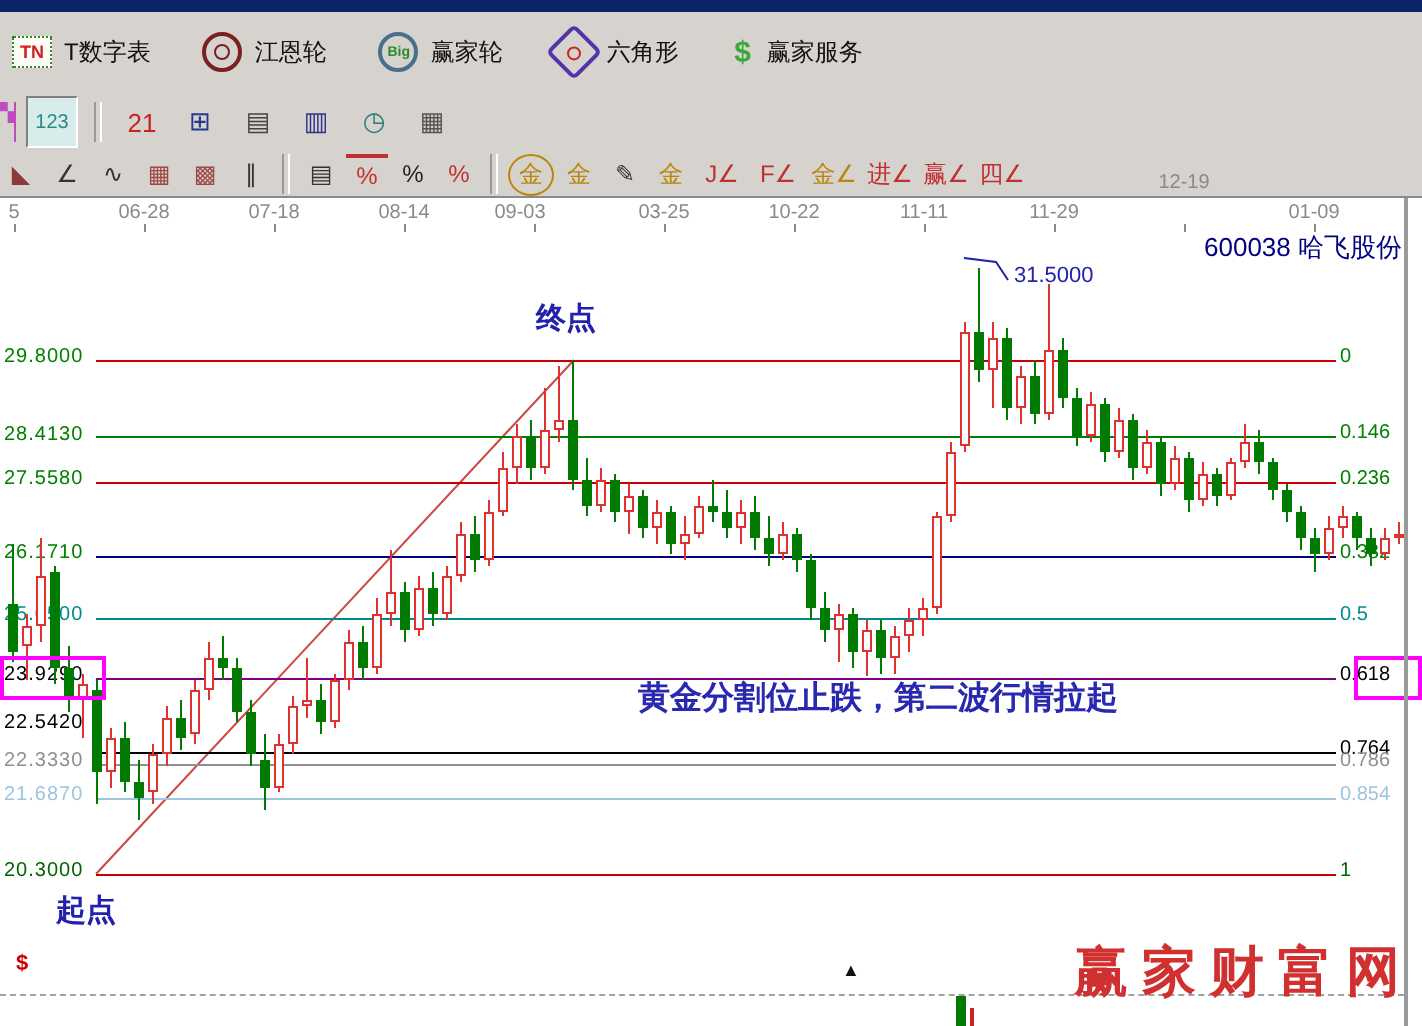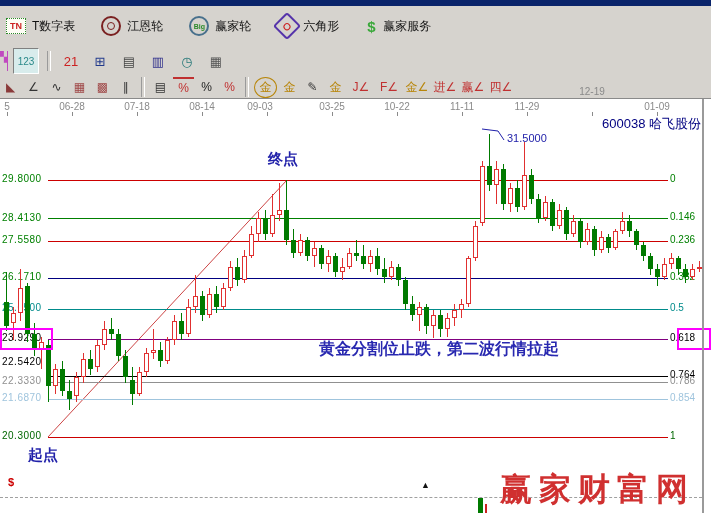--- a/index.html
+++ b/index.html
@@ -40,21 +40,21 @@
   .ratiolabel{position:absolute;left:670px;font-size:10px;z-index:3;white-space:nowrap;}
   .wick{position:absolute;width:1px;z-index:4;}
   .body{position:absolute;z-index:4;box-sizing:border-box;}
   .hibox{position:absolute;border:2px solid #ff00ff;z-index:6;background:transparent;}
   .anno{position:absolute;color:#2222aa;z-index:7;white-space:nowrap;}
   #symbol-label{position:absolute;top:115px;right:10px;font-size:13px;color:#000080;z-index:7;white-space:nowrap;}
   #end-label{left:268px;top:150px;font-size:15px;font-weight:bold;}
   #start-label{left:28px;top:446px;font-size:15px;font-weight:bold;}
   #high-label{left:507px;top:132px;font-size:11px;}
   #golden-note{left:319px;top:339px;font-size:16px;font-weight:600;color:#2828b0;}
-  #watermark{position:absolute;right:16px;top:468px;font-size:32px;font-weight:bold;color:#d03030;
+  #watermark{position:absolute;right:4px;top:468px;font-size:27px;font-weight:bold;color:#d03030;
              letter-spacing:7px;z-index:8;white-space:nowrap;}
   #dashline{position:absolute;left:0;top:497px;width:702px;border-top:1px dashed #a0a0a0;z-index:2;}
   #dollar-marker{position:absolute;left:8px;top:476px;color:#cc0000;font-size:11px;font-weight:bold;z-index:7;}
   #triangle-marker{position:absolute;left:421px;top:480px;color:#111;font-size:9px;z-index:7;}
   #rightborder{position:absolute;left:702px;top:99px;width:2px;height:414px;background:#9a9a9a;z-index:9;}
   #minicandle{position:absolute;left:478px;top:498px;width:5px;height:15px;background:#007a00;z-index:5;}
   #minicandle2{position:absolute;left:485px;top:504px;width:2px;height:9px;background:#cc2222;z-index:5;}
   svg.overlay{position:absolute;left:0;top:0;z-index:2;}
 </style>
 </head>

